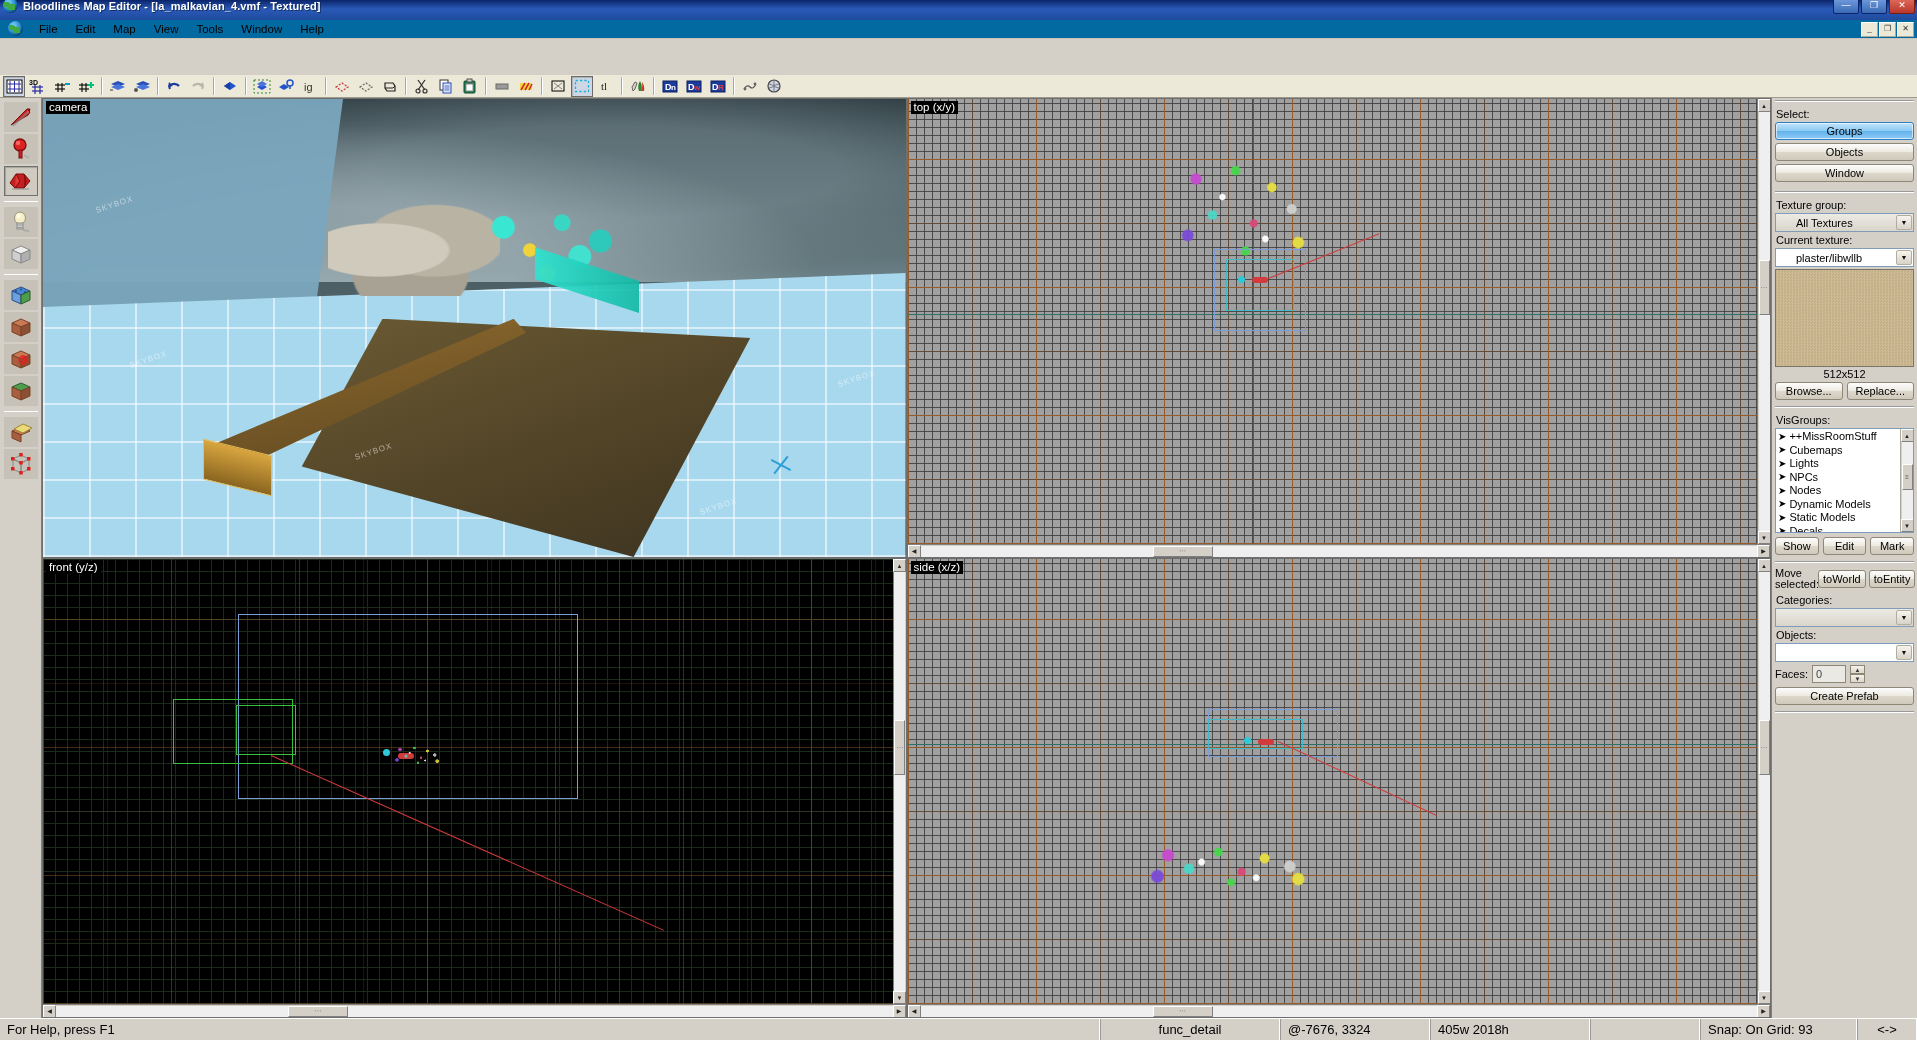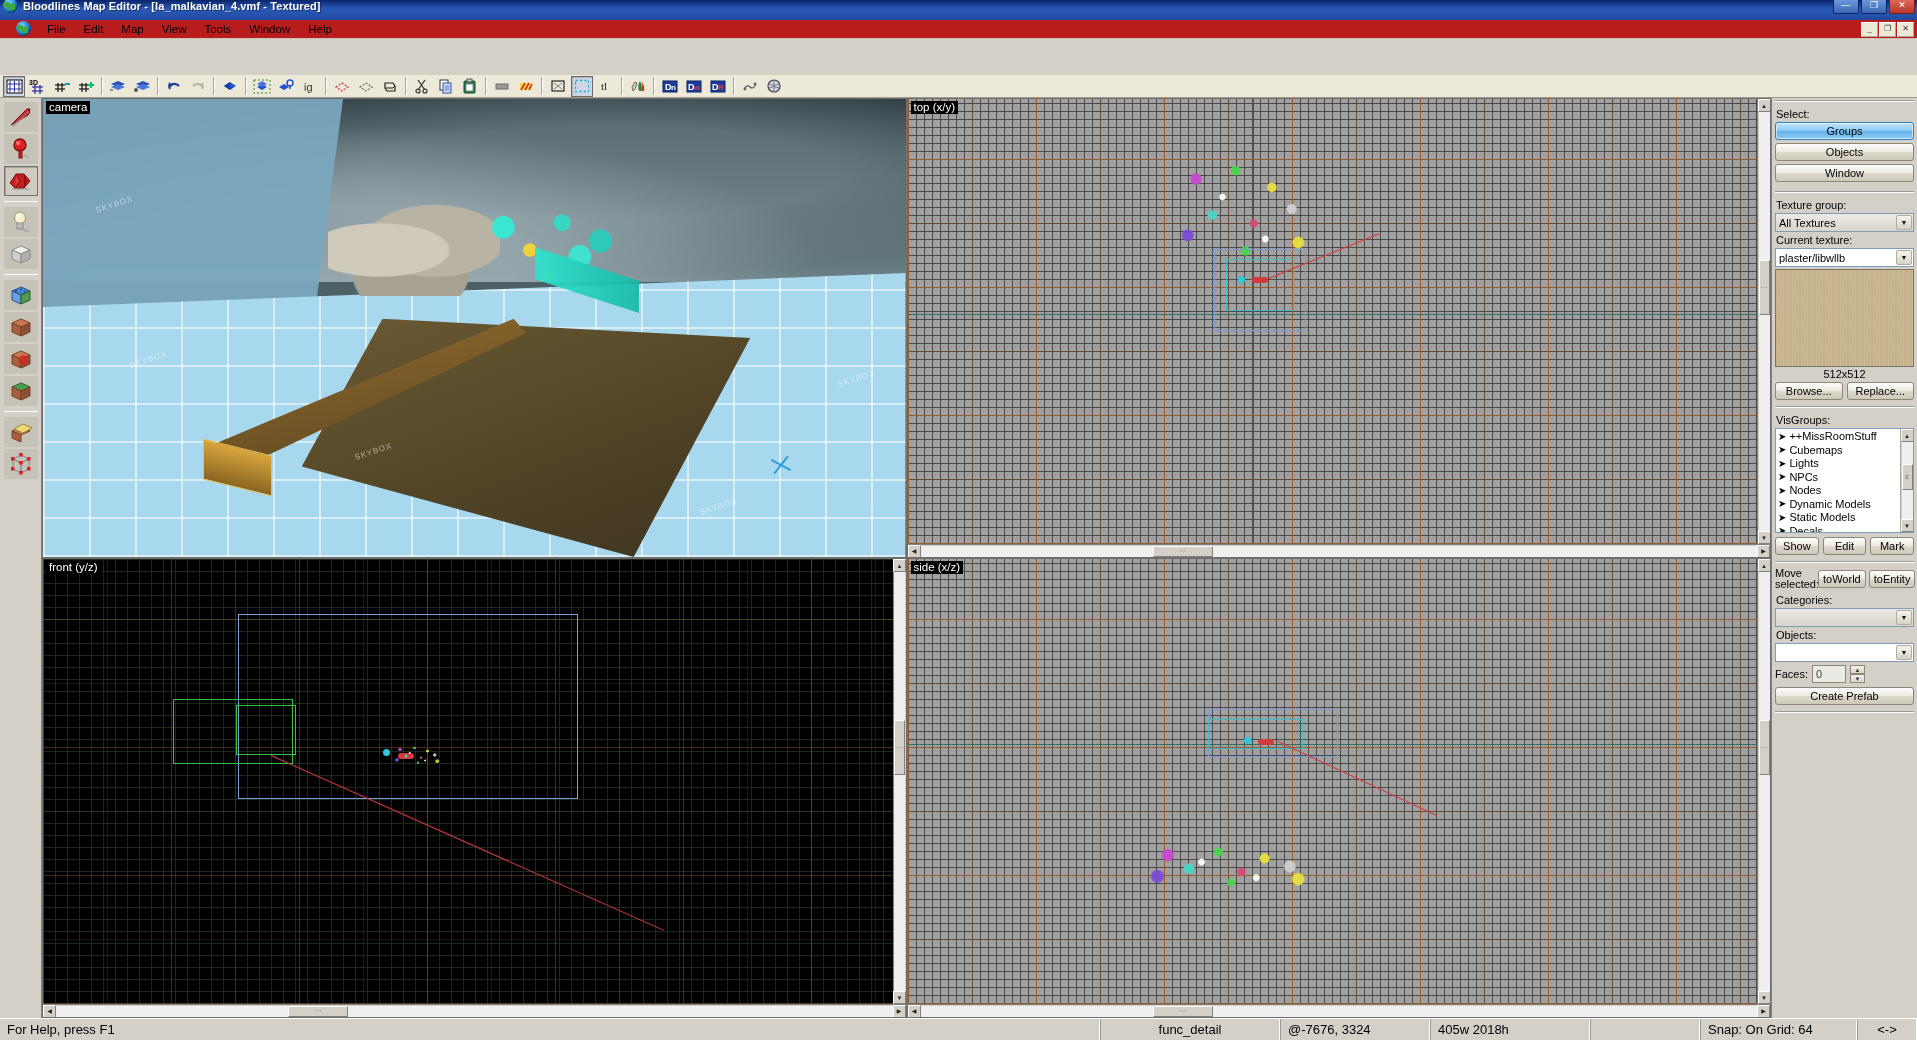--- a/index.html
+++ b/index.html
@@ -60,24 +60,24 @@
     border-radius: 2px;
     color: #fff; font-size: 9px;
     display: flex; align-items: center; justify-content: center;
     line-height: 1;
   }
   .winbtn.close { background: linear-gradient(180deg,#e06a5a,#b8372a); border-color:#7a1a10;}
 
   
   .menubar {
     height: 19px; flex: 0 0 19px;
-    background: #b91c1c;
+    background: #0369a1;
     display: flex; align-items: center;
     border-bottom: 1px solid #c8c4b8;
-    padding-left: 14px;
+    padding-left: 6px;
     position: relative;
   }
   .menubar .mb-icon { width:16px;height:16px;margin:0 6px 0 2px; flex:0 0 16px;}
   .menuitem {
     padding: 2px 9px; font-size: 11.5px; color: #000; cursor: default;
     white-space: nowrap;
   }
   .mdi-btns { margin-left:auto; display:flex; gap:1px; padding-right:3px;}
   .mdi-btn {
     width: 17px; height: 15px;
@@ -367,21 +367,21 @@
   .btn.selected {
     background: linear-gradient(180deg,#bfe3fb 0%,#8fcbf4 48%,#62b2ec 52%,#8fcbf4 100%);
     border-color:#2f7fc0;
     box-shadow: inset 0 0 0 1px rgba(255,255,255,.6);
   }
   .combo {
     height: 19px; width:100%;
     background: linear-gradient(180deg,#fcfcfc,#ececec);
     border: 1px solid #7f9db9;
     display:flex; align-items:center;
-    font-size:11px; padding-left:3px;
+    font-size:11px; padding-left:20px;
     position:relative;
     margin-bottom:2px;
   }
   .combo.gray { background: linear-gradient(180deg,#eceae4,#d9d5cb); }
   .combo.white { background:#fff; }
   .combo .cb-arrow {
     position:absolute; right:1px; top:1px; bottom:1px; width:16px;
     background: linear-gradient(180deg,#f6f4ee,#d8d3c7);
     border:1px solid #b3ada0; border-radius:2px;
     display:flex;align-items:center;justify-content:center;
@@ -1141,17 +1141,17 @@
     </div>
 
   </div>
 
   <div class="statusbar">
     <div class="sb-cell first">For Help, press F1</div>
     <div class="sb-cell c2">func_detail</div>
     <div class="sb-cell c3">@-7676, 3324</div>
     <div class="sb-cell c4">405w 2018h</div>
     <div class="sb-cell c5"></div>
-    <div class="sb-cell c6">Snap: On Grid: 64</div>
+    <div class="sb-cell c6">Snap: On Grid: 93</div>
     <div class="sb-cell c7">&lt;-&gt;</div>
   </div>
 
 </div>
 
 </body></html>

